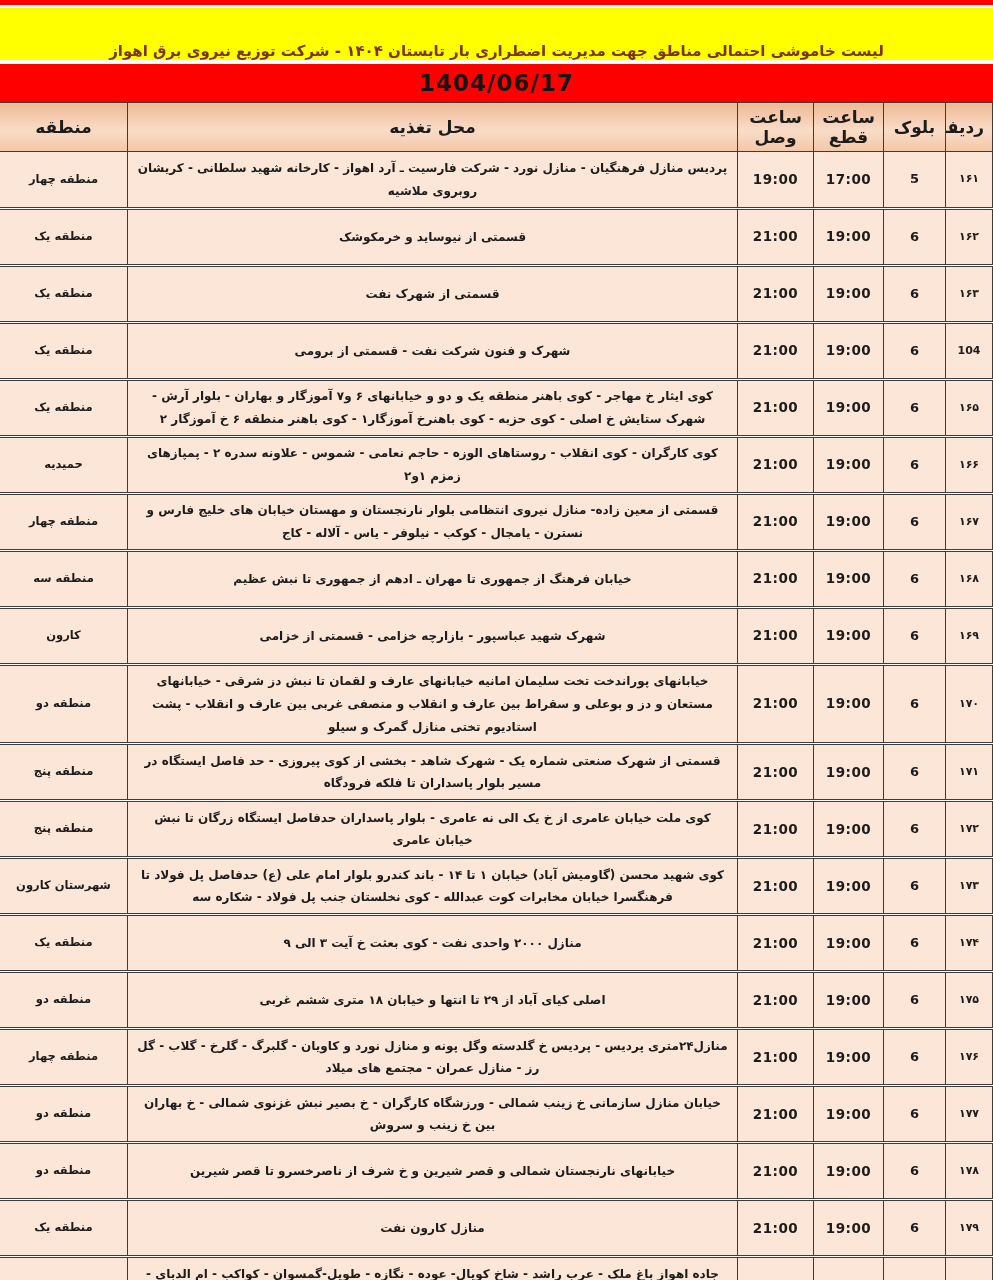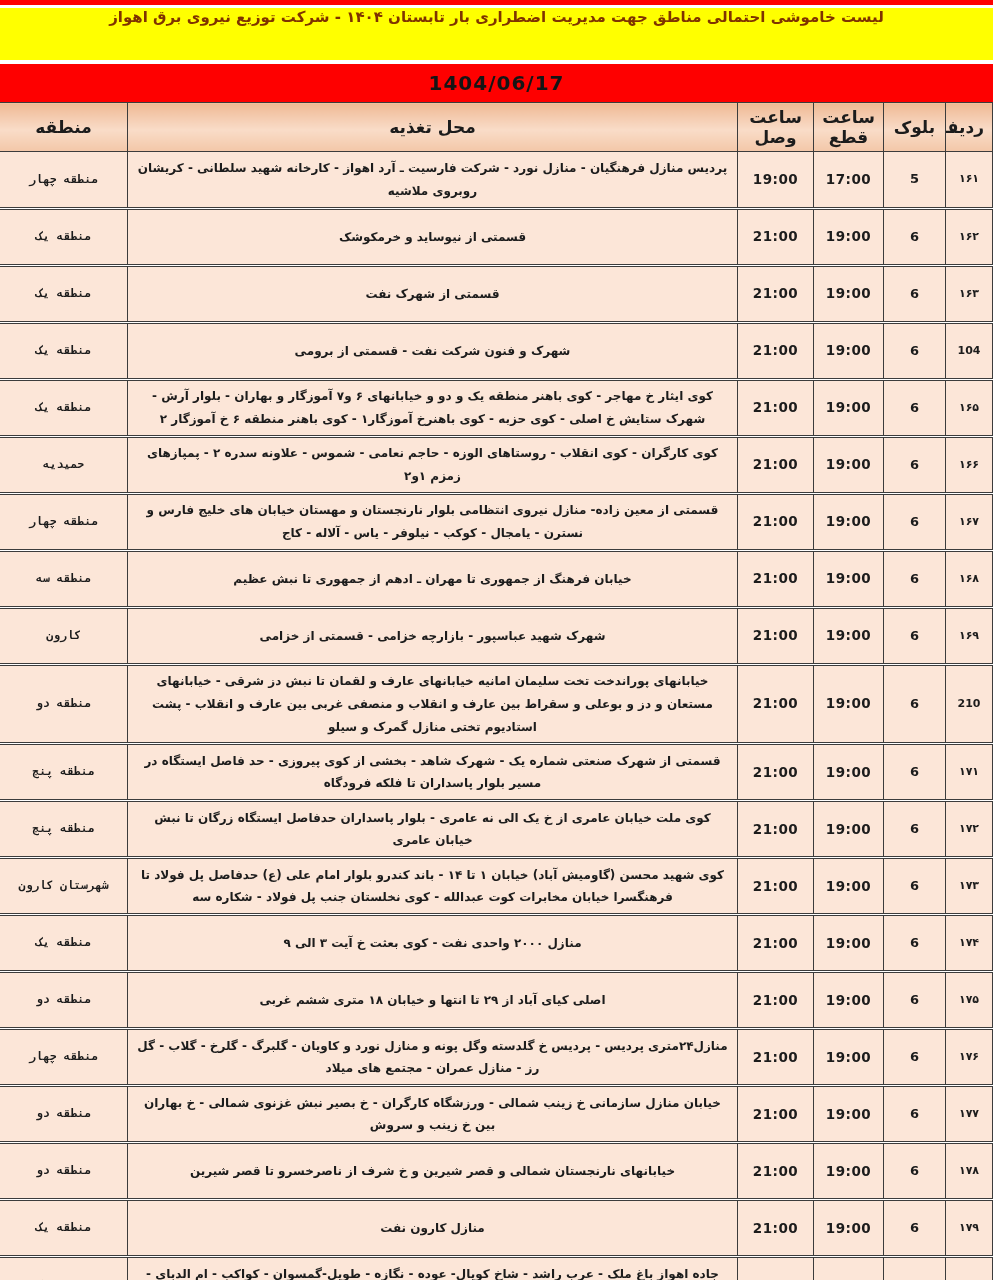--- a/index.html
+++ b/index.html
@@ -5,29 +5,29 @@
   html,body{margin:0;padding:0;background:#ffffff;}
   body{
     width:993px;
     font-family:"DejaVu Sans","Liberation Sans",sans-serif;
     -webkit-font-smoothing:antialiased;
   }
   .page{width:993px;}
   .top-strip{height:5px;background:#fe0000;margin-bottom:3px;}
   .banner-yellow{
     background:#ffff00;height:52px;
-    display:flex;align-items:flex-start;justify-content:center;
+    display:flex;align-items:flex-end;justify-content:center;
     color:#7f3300;font-weight:bold;font-size:15px;
     padding:0 10px;box-sizing:border-box;text-align:center;
     margin-bottom:4px;
   }
   .banner-red{
     background:#fe0000;height:38px;
     display:flex;align-items:center;justify-content:center;
-    color:#151515;font-weight:bold;font-size:20px;letter-spacing:1px;
+    color:#151515;font-weight:bold;font-size:23px;letter-spacing:1px;
   }
   table{
     width:993px;border-collapse:collapse;table-layout:fixed;
     border:1px solid #3c3c3c;
   }
   th,td{
     border:1px solid #3c3c3c;
     font-weight:bold;color:#1c1c1c;text-align:center;
     padding:4px 8px;box-sizing:border-box;
     overflow:hidden;
@@ -35,21 +35,21 @@
   thead th{
     background:linear-gradient(180deg,#efb994 0%,#f9dcc8 55%,#f3c7a8 100%);
     font-size:17px;height:28px;
   }
   tbody td{background:#fce6d8;font-size:11.5px;line-height:1.9;}
   tbody tr{height:57px;}
   tbody tr + tr td{border-top:3px double #3c3c3c;}
   td.cell-time{font-size:13.5px;letter-spacing:.5px;}
   td.cell-block{font-size:13px;}
   td.cell-rownum{font-size:11px;text-align:center;}
-  td.cell-region{font-size:11.5px;font-family:Liberation Mono, monospace;}
+  td.cell-region{font-size:11.5px;}
   td.cell-location{font-size:12px;}
 </style>
 </head>
 <body>
 
 <div class="page">
 
   <div class="top-strip"></div>
 
   <div class="banner-yellow">
@@ -146,21 +146,21 @@
   </tr>
         <tr>
     <td class="cell-rownum">۱۶۹</td>
     <td class="cell-block">6</td>
     <td class="cell-time">19:00</td>
     <td class="cell-time">21:00</td>
     <td class="cell-location">شهرک شهید عباسپور - بازارچه خزامی - قسمتی از خزامی</td>
     <td class="cell-region">کارون</td>
   </tr>
         <tr>
-    <td class="cell-rownum">210</td>
+    <td class="cell-rownum">۱۷۰</td>
     <td class="cell-block">6</td>
     <td class="cell-time">19:00</td>
     <td class="cell-time">21:00</td>
     <td class="cell-location">خیابانهای پوراندخت تخت سلیمان امانیه خیابانهای عارف و لقمان تا نبش دز شرقی - خیابانهای مستعان و دز و بوعلی و سقراط بین عارف و انقلاب و منصفی غربی بین عارف و انقلاب - پشت استادیوم تختی منازل گمرک و سیلو</td>
     <td class="cell-region">منطقه دو</td>
   </tr>
         <tr>
     <td class="cell-rownum">۱۷۱</td>
     <td class="cell-block">6</td>
     <td class="cell-time">19:00</td>

